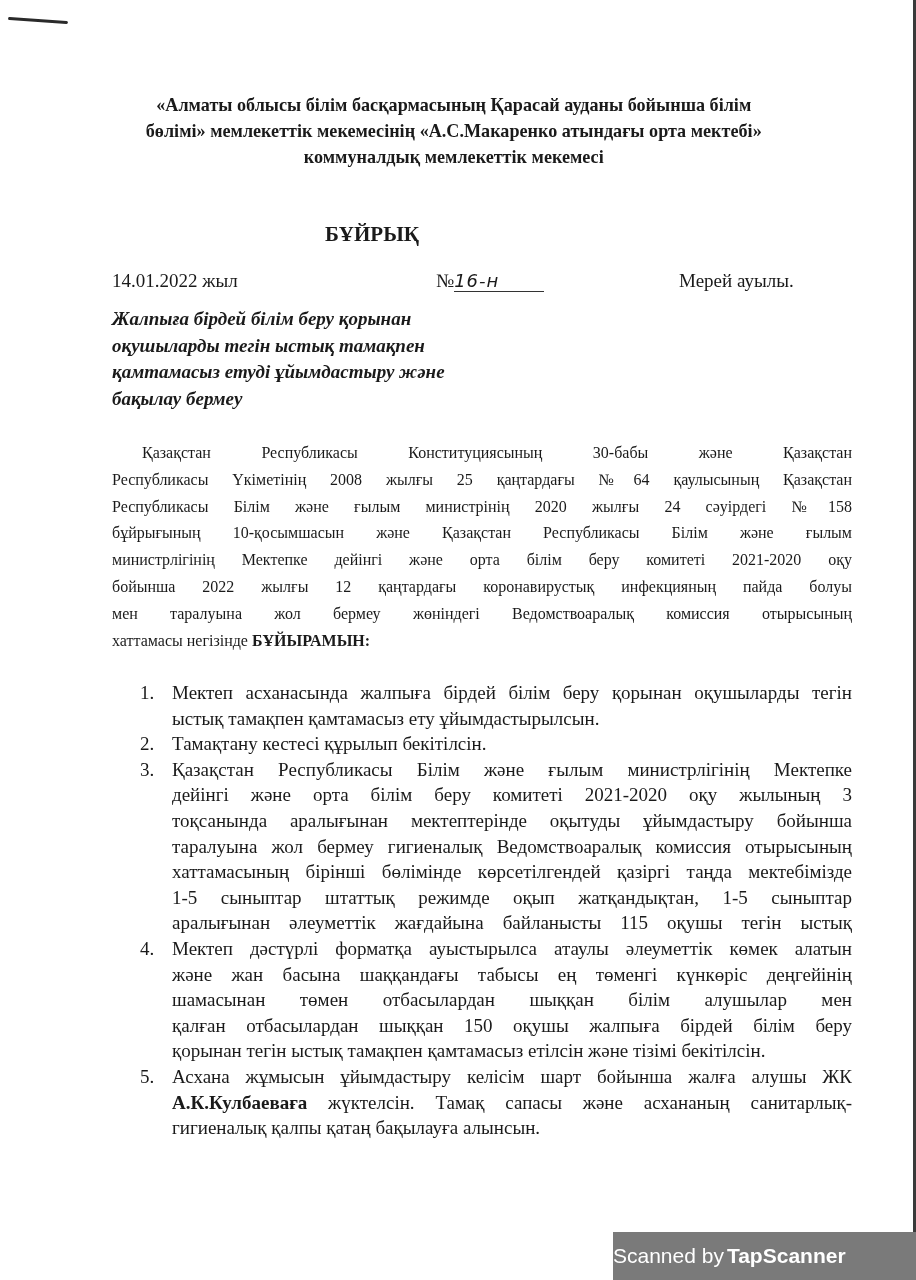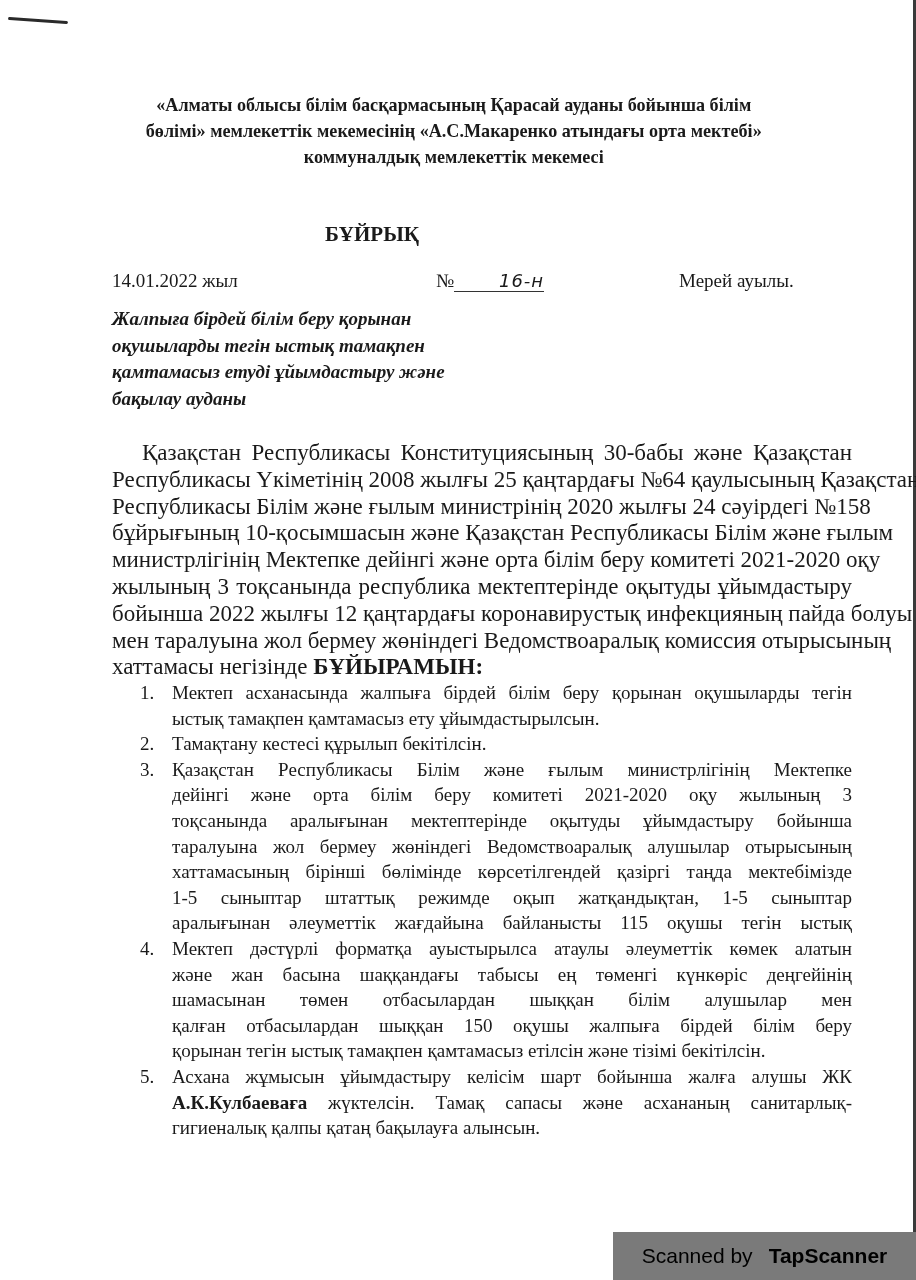--- a/index.html
+++ b/index.html
@@ -18,52 +18,52 @@
   }
   .header div { white-space: nowrap; }
   .title {
     position: absolute; left: 0; width: 744px; top: 222px; text-align: center;
     font-weight: bold; font-size: 21px;
   }
   .meta-row { position: absolute; top: 270px; font-size: 19px; }
   .date { left: 112px; }
   .number { left: 436px; }
   .number .hand {
-    display: inline-block; width: 90px; border-bottom: 1px solid #333; text-align: right;
+    display: inline-block; width: 90px; border-bottom: 1px solid #333; text-align: left;
     font-style: italic; font-family: "DejaVu Sans", sans-serif; font-size: 18px; letter-spacing: 1px;
   }
   .place { left: 679px; }
   .subject {
     position: absolute; left: 112px; top: 306px; width: 400px;
     font-weight: bold; font-style: italic; font-size: 19px; line-height: 26.5px;
   }
   .subject div { white-space: nowrap; }
   .preamble {
     position: absolute; left: 112px; top: 440px; width: 740px;
-    font-size: 23px; line-height: 26.8px; text-align: justify;
+    font-size: 16px; line-height: 26.8px; text-align: justify;
   }
   .preamble .line { display: block; text-align: justify; text-align-last: justify; white-space: nowrap; }
   .preamble .line.last { text-align-last: left; }
   .preamble .indent { padding-left: 30px; }
   .orders {
     position: absolute; left: 140px; top: 680px; width: 712px;
     font-size: 19px; line-height: 25.6px;
   }
   .order-item { position: relative; padding-left: 32px; margin-bottom: 0; }
   .order-num { position: absolute; left: 0; top: 0; }
   .order-line { display: block; white-space: nowrap; text-align: justify; text-align-last: justify; }
   .order-line.last { text-align-last: left; }
   .bold { font-weight: bold; }
   .scanner-badge {
     position: absolute; left: 613px; top: 1232px; width: 303px; height: 48px;
-    background: #7a7a7a; color: #000000;
+    background: #7a7a7a; color: #ffffff;
     font-family: "Liberation Sans", sans-serif; font-size: 21px;
-    display: flex; align-items: center; justify-content: center; box-sizing: border-box;
+    display: flex; align-items: center; justify-content: flex-start; box-sizing: border-box;
   }
-  .scanner-badge .brand { font-weight: bold; margin-left: 16px; }
+  .scanner-badge .brand { font-weight: bold; margin-left: 3px; }
   .right-edge { position: absolute; right: 0; top: 0; width: 3px; height: 1232px; background: #3a3a3a; }
 </style>
 </head>
 <body>
 
 <div class="page">
   <div class="corner-mark"></div>
   <div class="right-edge"></div>
 
   <div class="header">
@@ -77,51 +77,50 @@
   <div class="meta-row date">14.01.2022 жыл</div>
   <div class="meta-row number">
     <span>№</span><span class="hand">16-н</span>
   </div>
   <div class="meta-row place">Мерей ауылы.</div>
 
   <div class="subject">
     <div>Жалпыға бірдей білім беру қорынан</div>
     <div>оқушыларды тегін ыстық тамақпен</div>
     <div>қамтамасыз етуді ұйымдастыру және</div>
-    <div>бақылау ауданы</div>
+    <div>бақылау бермеу</div>
   </div>
 
   <div class="preamble">
     <span class="line indent">Қазақстан Республикасы  Конституциясының 30-бабы және Қазақстан</span>
     <span class="line">Республикасы Үкіметінің 2008 жылғы 25 қаңтардағы №64 қаулысының Қазақстан</span>
     <span class="line">Республикасы Білім және ғылым министрінің 2020 жылғы 24 сәуірдегі №158</span>
     <span class="line">бұйрығының 10-қосымшасын және Қазақстан Республикасы Білім және ғылым</span>
     <span class="line">министрлігінің Мектепке дейінгі және орта білім беру комитеті 2021-2020 оқу</span>
-    <span class="line">жылының 3 тоқсанында республика мектептерінде оқытуды ұйымдастыру</span>
     <span class="line">бойынша 2022 жылғы 12 қаңтардағы коронавирустық инфекцияның пайда болуы</span>
     <span class="line">мен таралуына жол бермеу жөніндегі Ведомствоаралық комиссия отырысының</span>
     <span class="line last"><span>хаттамасы негізінде </span><span class="bold">БҰЙЫРАМЫН:</span></span>
   </div>
 
   <div class="orders">
     <div class="order-item">
       <span class="order-num">1.</span>
       <span class="order-line">Мектеп асханасында жалпыға бірдей білім беру қорынан оқушыларды тегін</span>
       <span class="order-line last">ыстық тамақпен қамтамасыз ету ұйымдастырылсын.</span>
     </div>
     <div class="order-item">
       <span class="order-num">2.</span>
       <span class="order-line last">Тамақтану кестесі құрылып бекітілсін.</span>
     </div>
     <div class="order-item">
       <span class="order-num">3.</span>
       <span class="order-line">Қазақстан Республикасы Білім және ғылым министрлігінің Мектепке</span>
       <span class="order-line">дейінгі және орта білім беру комитеті 2021-2020 оқу жылының 3</span>
       <span class="order-line">тоқсанында аралығынан мектептерінде оқытуды ұйымдастыру бойынша</span>
-      <span class="order-line">таралуына жол бермеу жөніндегі Ведомствоаралық алушылар отырысының</span>
+      <span class="order-line">таралуына жол бермеу гигиеналық Ведомствоаралық комиссия отырысының</span>
       <span class="order-line">хаттамасының бірінші бөлімінде көрсетілгендей қазіргі таңда мектебімізде</span>
       <span class="order-line">1-5 сыныптар штаттық режимде оқып жатқандықтан, 1-5 сыныптар</span>
       <span class="order-line">аралығынан әлеуметтік жағдайына байланысты 115 оқушы тегін ыстық</span>
     </div>
     <div class="order-item">
       <span class="order-num">4.</span>
       <span class="order-line">Мектеп дәстүрлі форматқа ауыстырылса атаулы әлеуметтік көмек алатын</span>
       <span class="order-line">және жан басына шаққандағы табысы ең төменгі күнкөріс деңгейінің</span>
       <span class="order-line">шамасынан төмен отбасылардан шыққан білім алушылар мен</span>
       <span class="order-line">қалған отбасылардан шыққан  150 оқушы жалпыға бірдей білім беру</span>

